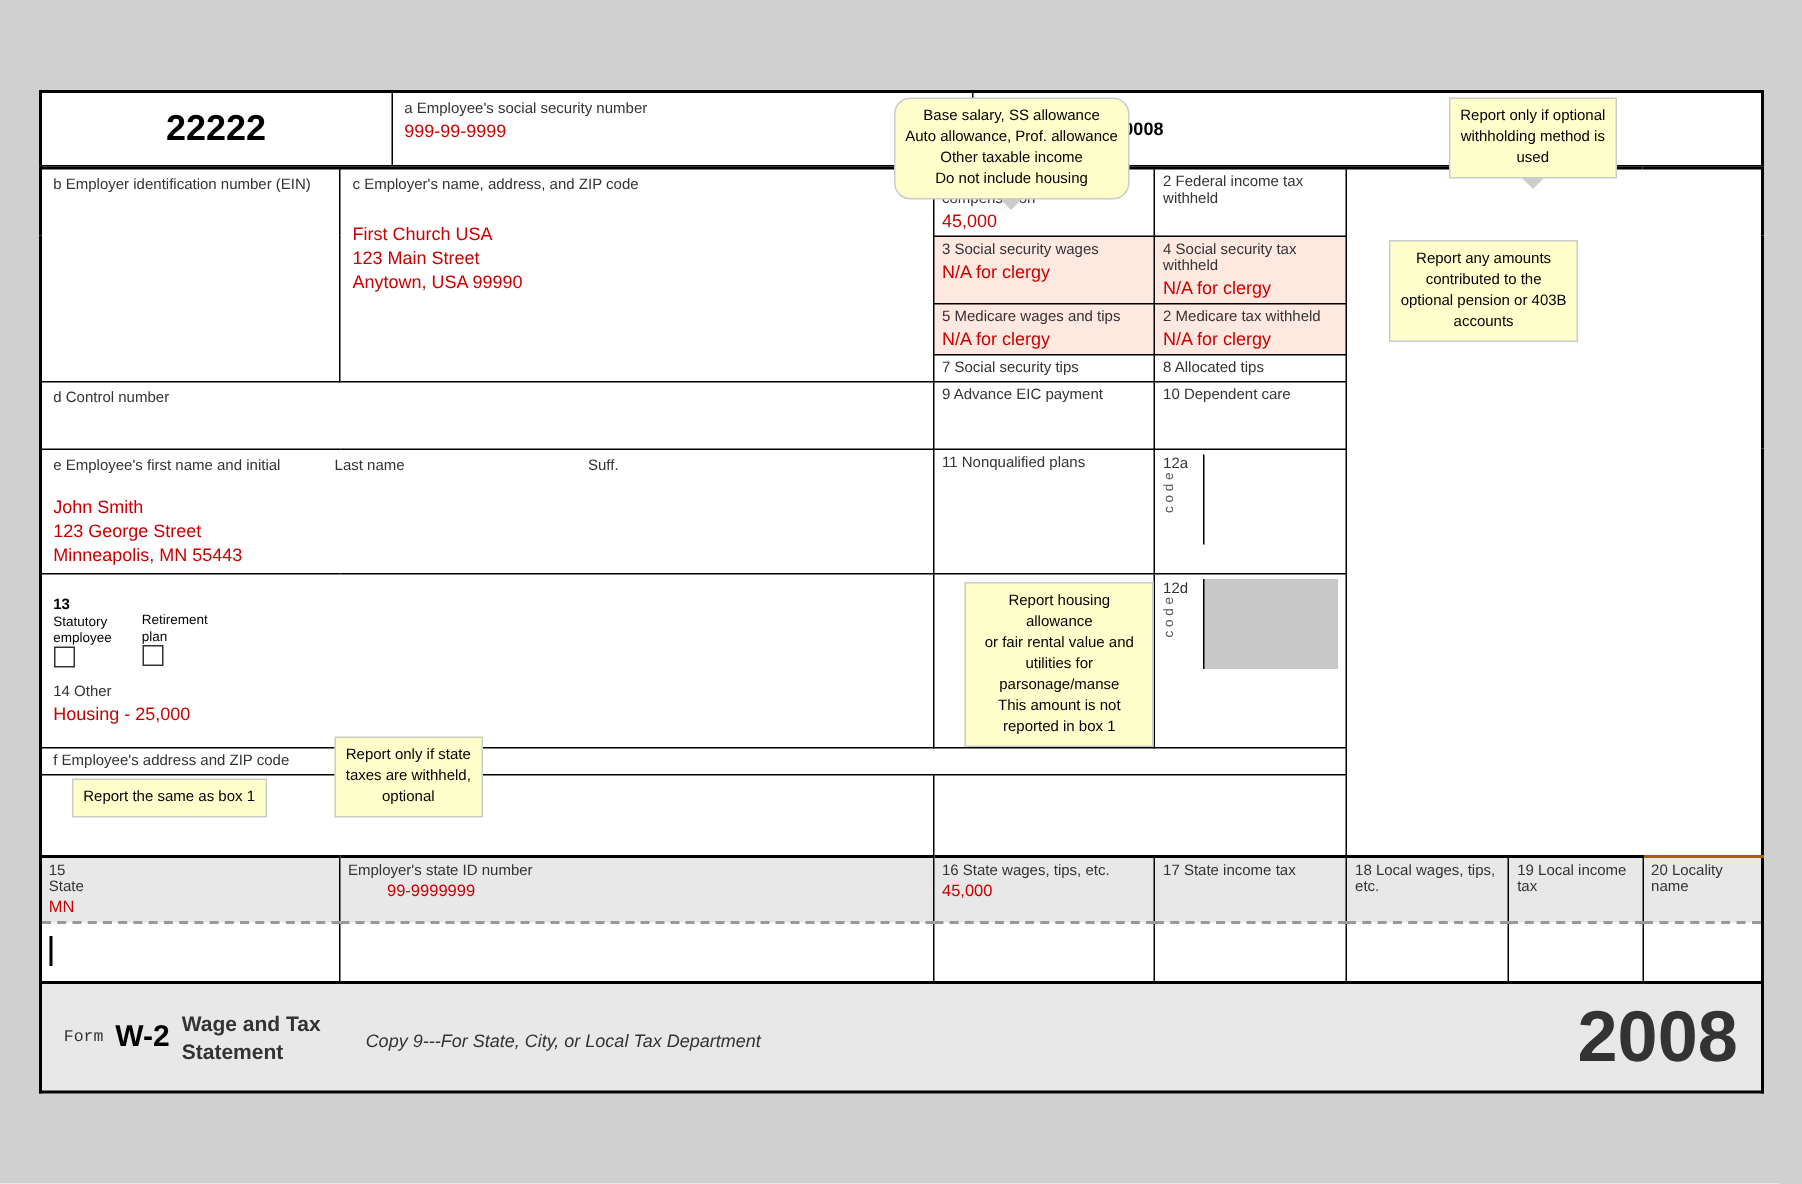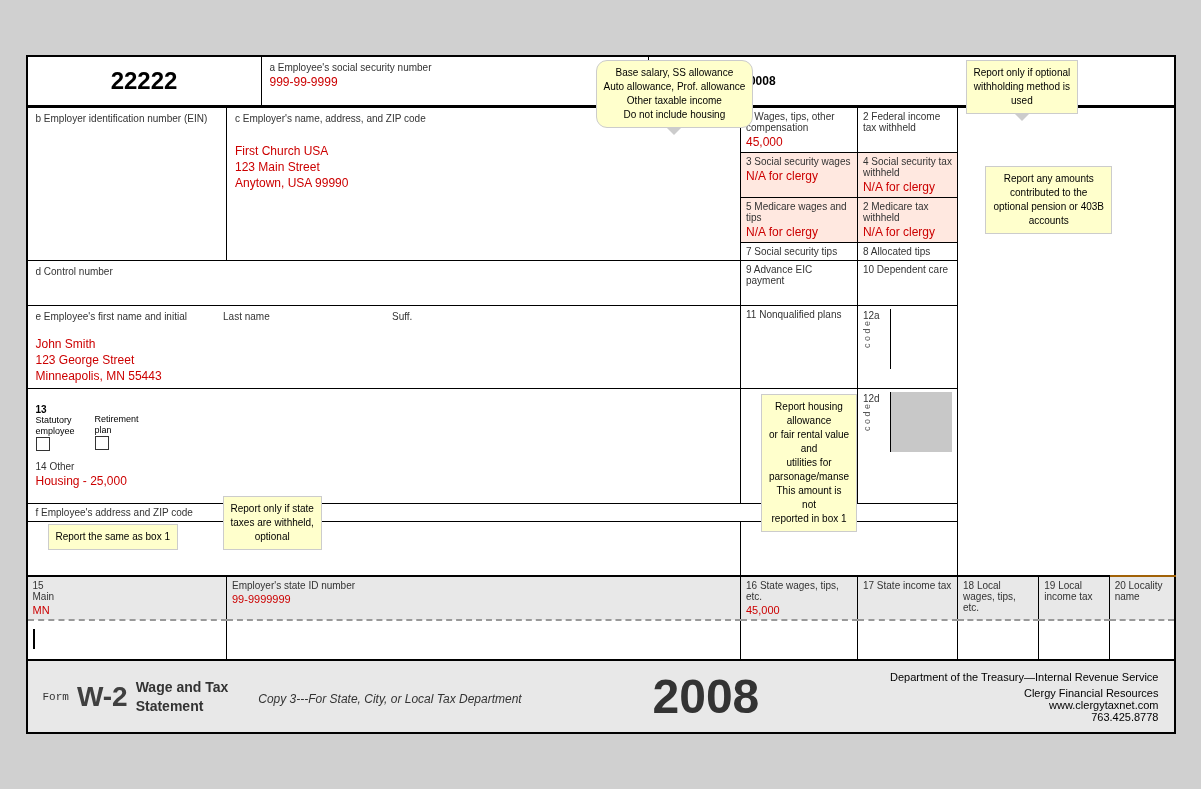--- a/index.html
+++ b/index.html
@@ -68,23 +68,23 @@
       display: flex;
       align-items: center;
       justify-content: space-between;
     }
     .footer-left {
       display: flex;
       align-items: center;
       gap: 10px;
     }
     .w2-title {
-      font-size: 28px;
+      font-size: 20px;
       font-weight: bold;
-      color: #404040;
+      color: #000000;
     }
     .w2-subtitle {
       font-size: 14px;
       font-weight: bold;
       color: #333;
       line-height: 1.3;
     }
     .form-label {
       font-size: 11px;
       color: #333;
@@ -163,21 +163,21 @@
       </div>
     </div>
 
     <table class="w2-form">
 
       <tbody>
           <tr>
         <td rowspan="4" style="width:200px; vertical-align:top; padding:5px 8px;">
           <div class="field-label">b  Employer identification number (EIN)</div>
         </td>
-        <td rowspan="4" style="width:514px; vertical-align:top; padding:5px 8px; border-right:1px solid #000;">
+        <td rowspan="4" style="width:396px; vertical-align:top; padding:5px 8px; border-right:1px solid #000;">
           <div class="field-label">c  Employer's name, address, and ZIP code</div>
           <div style="margin-top:20px;">
             <div class="field-value">First Church USA</div>
             <div class="field-value">123 Main Street</div>
             <div class="field-value">Anytown, USA  99990</div>
           </div>
         </td>
         <td style="padding:3px 5px;">
           <div class="field-label">1  Wages, tips, other compensation</div>
           <div class="field-value">45,000</div>
@@ -332,26 +332,26 @@
 taxes are withheld,
 optional</span>
           </div>
         </td>
         <td colspan="2" style="height:55px;"></td>
       </tr>
 
       <tr style="background:#e8e8e8;">
         <td style="padding:3px 5px; width:35px; border-top:2px solid #000;">
           <div class="field-label">15</div>
-          <div class="field-label">Main</div>
+          <div class="field-label">State</div>
           <div class="field-value" style="font-size:11px;">MN</div>
         </td>
         <td style="padding:3px 5px; border-top:2px solid #000;">
           <div class="field-label">Employer's state ID number</div>
-          <div class="field-value" style="font-size:11px;">99-9999999</div>
+          <div class="field-value" style="font-size:11px;margin-left:26px;">99-9999999</div>
         </td>
         <td style="padding:3px 5px; border-top:2px solid #000;">
           <div class="field-label">16  State wages, tips, etc.</div>
           <div class="field-value" style="font-size:11px;">45,000</div>
         </td>
         <td style="padding:3px 5px; border-top:2px solid #000;">
           <div class="field-label">17  State income tax</div>
         </td>
         <td style="padding:3px 5px; border-top:2px solid #000;">
           <div class="field-label">18  Local wages, tips, etc.</div>
@@ -383,26 +383,20 @@
     <div class="footer-left">
       <div style="display:flex; align-items:center; gap:8px;">
         <span class="form-label">Form</span>
         <span class="w2-title">W-2</span>
         <div>
           <div class="w2-subtitle">Wage and Tax</div>
           <div class="w2-subtitle">Statement</div>
         </div>
       </div>
       <div style="margin-left:20px;">
-        <div class="copy-text">Copy 3---For State, City, or Local Tax Department</div>
+        <div class="copy-text">Copy 9---For State, City, or Local Tax Department</div>
       </div>
     </div>
     <div style="text-align:center;">
       <span class="year-large">2008</span>
     </div>
-    <div class="footer-right">
-      <div>Department of the Treasury—Internal Revenue Service</div>
-      <div style="margin-top:4px;">Clergy Financial Resources</div>
-      <div>www.clergytaxnet.com</div>
-      <div>763.425.8778</div>
-    </div>
   </div>
 </div>
 
 </body></html>

